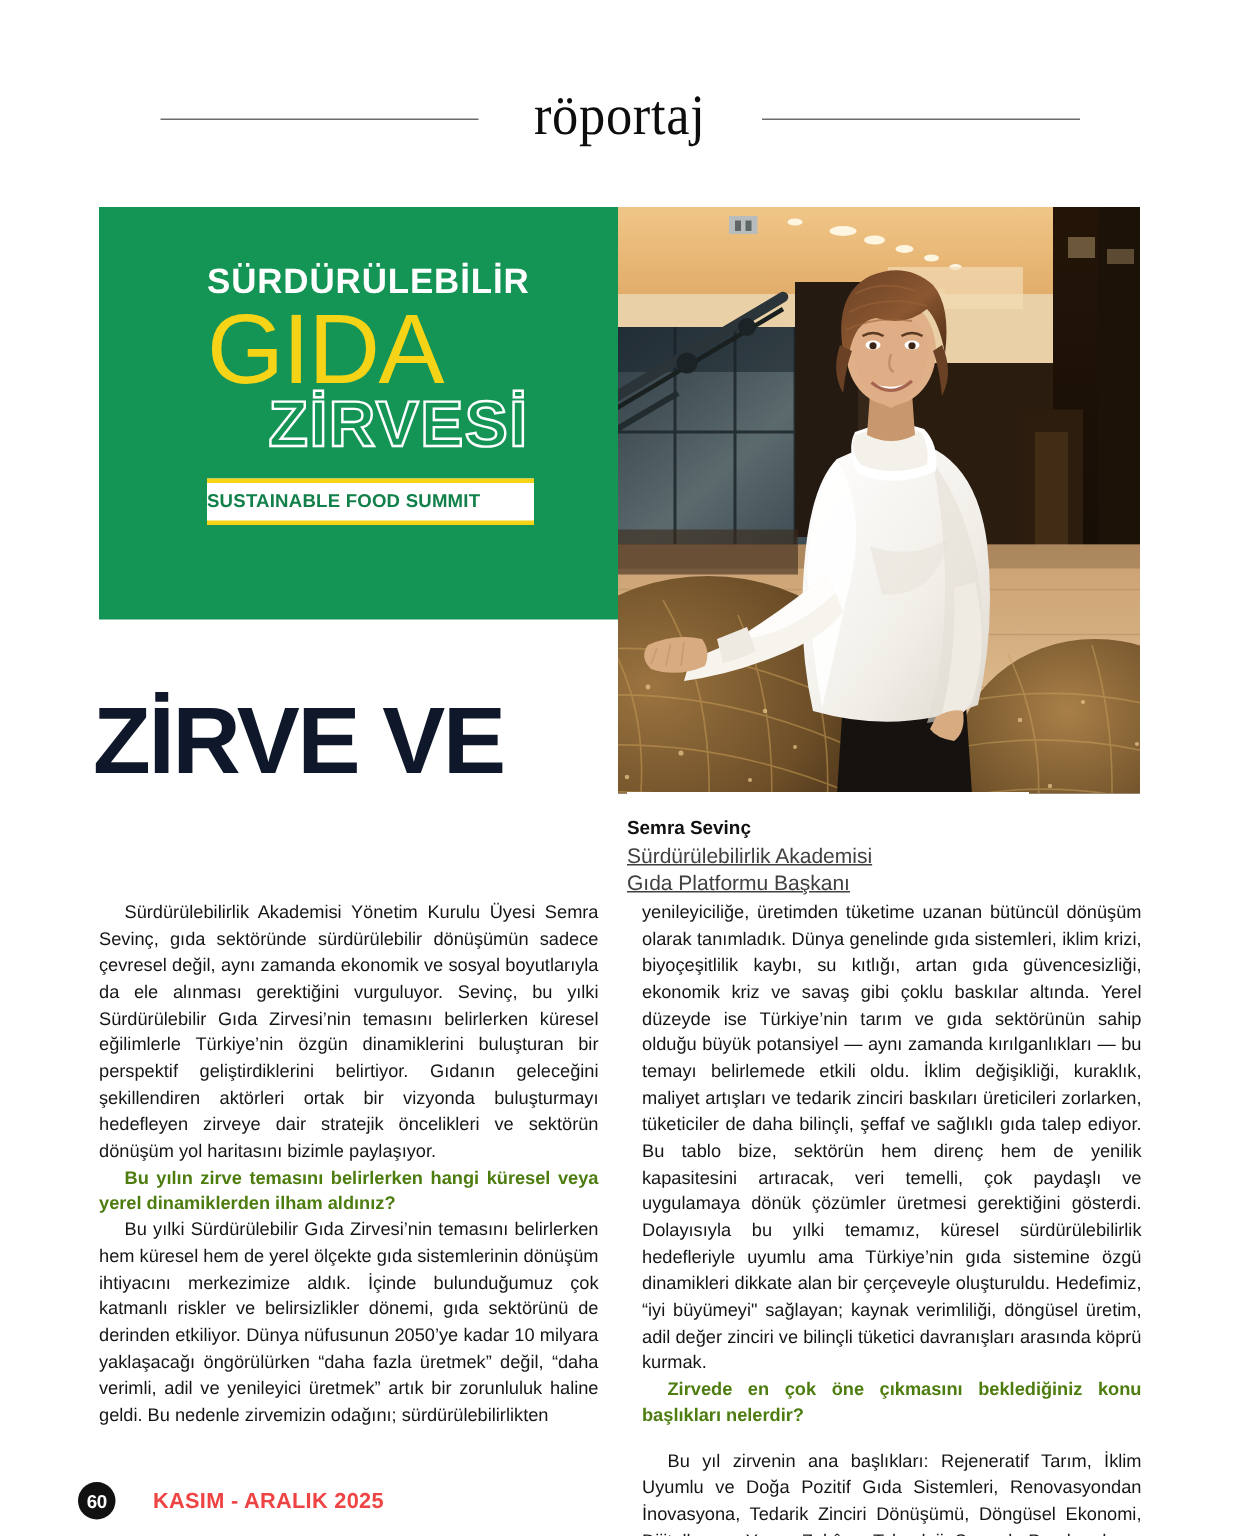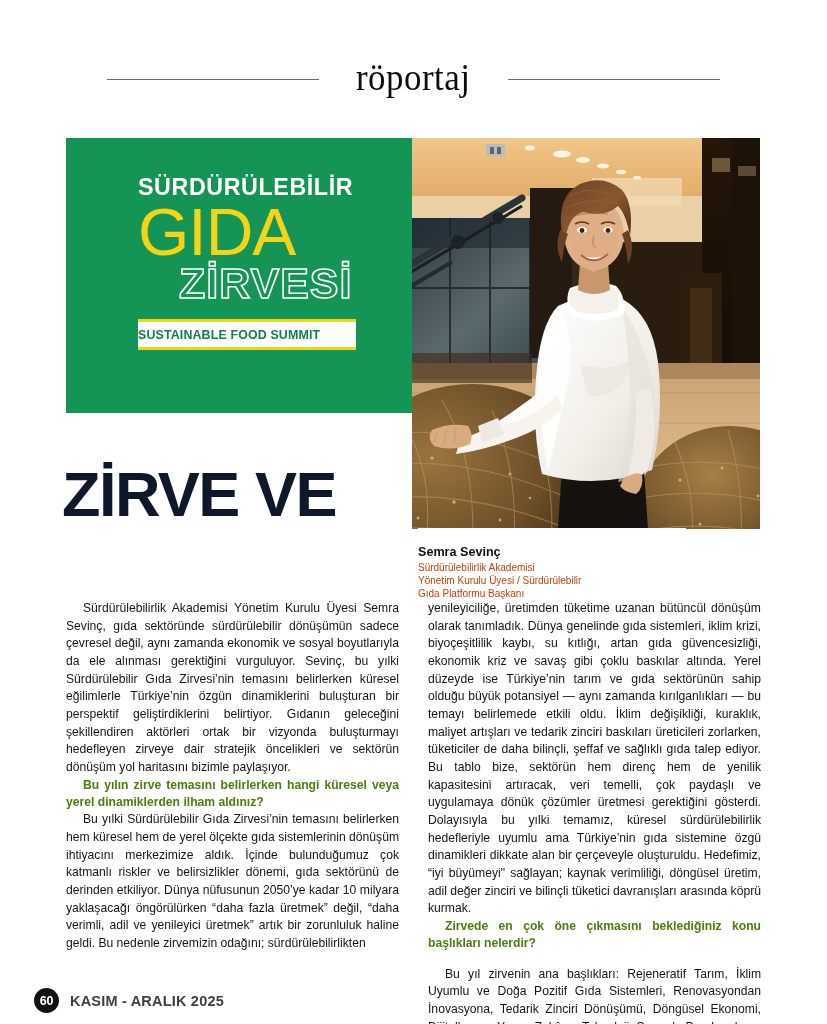--- a/index.html
+++ b/index.html
@@ -151,23 +151,24 @@
     padding: 16px 6px 6px 0;
     box-sizing: border-box;
   }
   .caption-name {
     font-size: 12.6px;
     font-weight: 700;
     color: #111111;
     line-height: 1.32;
   }
   .caption-role {
-    font-size: 10px;
-    color: #c2410c;
+    font-size: 14px;
+    color: #404040;
     line-height: 1.33;
+    text-decoration: underline;
   }
 
   
   .col {
     position: absolute;
     top: 600px;
     width: 333px;
     font-size: 12.15px;
     line-height: 1.455;
     text-align: justify;
@@ -190,43 +191,43 @@
     text-indent: 17px;
     margin-top: 13px;
     margin-bottom: 11px;
     line-height: 1.42;
     text-align: left;
   }
 
   
   .footer {
     position: absolute;
-    left: 34px;
+    left: 52px;
     top: 988px;
     display: flex;
     align-items: center;
-    gap: 11px;
+    gap: 25px;
   }
   .page-badge {
     width: 25px;
     height: 25px;
     border-radius: 50%;
     background: #111111;
     color: #ffffff;
     font-size: 12.5px;
     font-weight: 700;
     display: flex;
     align-items: center;
     justify-content: center;
     letter-spacing: -0.3px;
   }
   .issue-date {
     font-size: 14.5px;
     font-weight: 700;
-    color: #404040;
+    color: #ef4444;
     letter-spacing: 0.2px;
   }
 </style>
 </head>
 <body>
 
 <div class="page-header">
   <div class="rule rule-left"></div>
   <div class="kicker">röportaj</div>
   <div class="rule rule-right"></div>
@@ -436,21 +437,20 @@
       <path d="M158 58 Q 176 48 198 56"></path>
       <path d="M154 70 Q 178 58 206 66"></path>
       <path d="M152 82 Q 172 72 196 76"></path>
     </g>
   </svg>
 </div>
 
 <div class="caption">
   <div class="caption-name">Semra Sevinç</div>
   <div class="caption-role">Sürdürülebilirlik Akademisi</div>
-  <div class="caption-role">Yönetim Kurulu Üyesi / Sürdürülebilir</div>
   <div class="caption-role">Gıda Platformu Başkanı</div>
 </div>
 
 <div class="col col-left">
   <p class="indent"><span class="lead-in">Sürdürülebilirlik Akademisi Yönetim Kurulu Üyesi Semra Sevinç</span><span>, gıda sektöründe sürdürülebilir dönüşümün sadece çevresel değil, aynı zamanda ekonomik ve sosyal boyutlarıyla da ele alınması gerektiğini vurguluyor. Sevinç, bu yılki Sürdürülebilir Gıda Zirvesi’nin temasını belirlerken küresel eğilimlerle Türkiye’nin özgün dinamiklerini buluşturan bir perspektif geliştirdiklerini belirtiyor. Gıdanın geleceğini şekillendiren aktörleri ortak bir vizyonda buluşturmayı hedefleyen zirveye dair stratejik öncelikleri ve sektörün dönüşüm yol haritasını bizimle paylaşıyor.</span></p>
   <p class="q">Bu yılın zirve temasını belirlerken hangi küresel veya yerel dinamiklerden ilham aldınız?</p>
   <p class="indent"><span>Bu yılki Sürdürülebilir Gıda Zirvesi’nin temasını belirlerken hem küresel hem de yerel ölçekte gıda sistemlerinin dönüşüm ihtiyacını merkezimize aldık. İçinde bulunduğumuz çok katmanlı riskler ve belirsizlikler dönemi, gıda sektörünü de derinden etkiliyor. Dünya nüfusunun 2050’ye kadar 10 milyara yaklaşacağı öngörülürken “daha fazla üretmek” değil, “daha verimli, adil ve yenileyici üretmek” artık bir zorunluluk haline geldi. Bu nedenle zirvemizin odağını; sürdürülebilirlikten</span></p>
 </div>
 
 <div class="col col-right">

